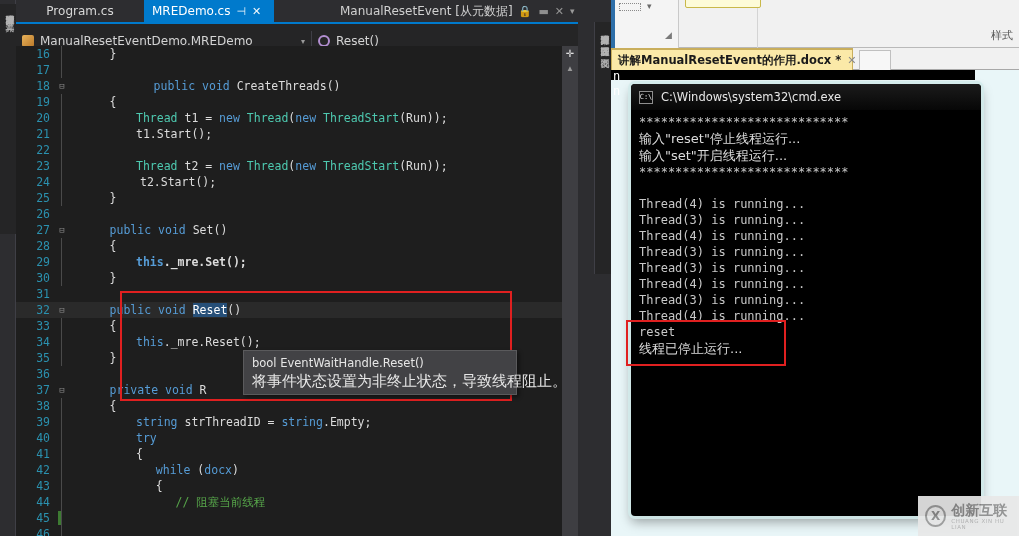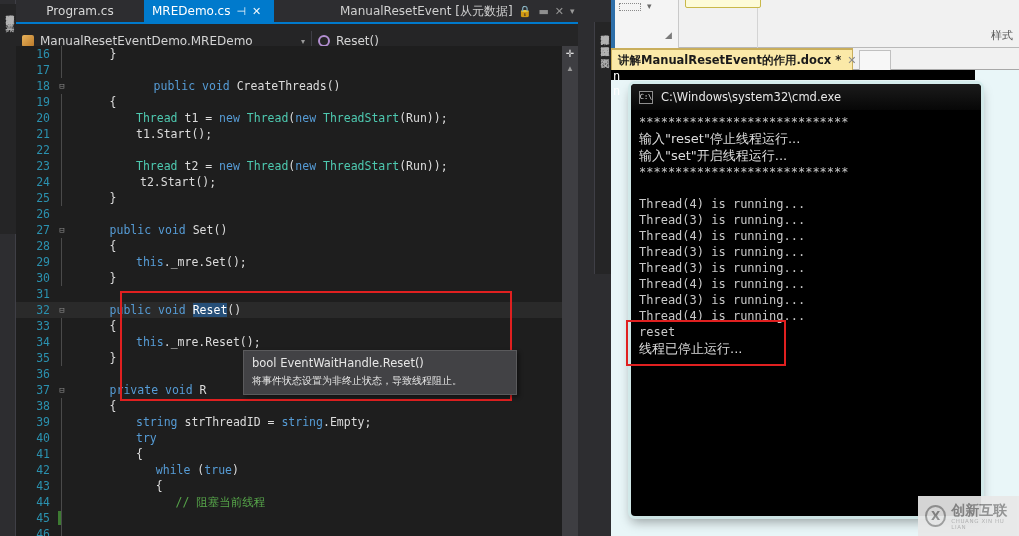--- a/index.html
+++ b/index.html
@@ -127,21 +127,21 @@
 
   
   .tooltip {
     position: absolute; left: 243px; top: 350px; width: 274px; height: 45px;
     background: #424245; border: 1px solid #5a5a5c;
     box-shadow: 2px 2px 4px rgba(0,0,0,.45);
     padding: 4px 8px;
     font-family: "DejaVu Sans", sans-serif;
   }
   .tooltip .l1 { font-size: 11.5px; color: #e6e6e6; line-height: 17px; white-space: nowrap;}
-  .tooltip .l2 { font-size: 10px; color: #e6e6e6; line-height: 18px; white-space: nowrap;}
+  .tooltip .l2 { font-size: 15px; color: #e6e6e6; line-height: 18px; white-space: nowrap;}
 
   
   .scrollcol {
     position: absolute; left: 562px; top: 46px; width: 16px; height: 490px;
     background: #3e3e42;
   }
   .split-btn {
     position: absolute; left: 563px; top: 46px; width: 14px; height: 14px;
     background: #3e3e42; color: #e0e0e0; font-size: 10px;
     display: flex; align-items: center; justify-content: center;
@@ -338,34 +338,34 @@
           <div class="codeline"><span class="ln">19</span><span class="rail"></span><span class="txt" style="left: 93.6px;"><span class="w">{</span></span></div>
           <div class="codeline"><span class="ln">20</span><span class="rail"></span><span class="txt" style="left: 120px;"><span class="t">Thread</span><span class="w"> t1 = </span><span class="k">new </span><span class="t">Thread</span><span class="w">(</span><span class="k">new </span><span class="t">ThreadStart</span><span class="w">(Run));</span></span></div>
           <div class="codeline"><span class="ln">21</span><span class="rail"></span><span class="txt" style="left: 120px;"><span class="w">t1.Start();</span></span></div>
           <div class="codeline"><span class="ln">22</span><span class="rail"></span><span class="txt" style="left: 54px;"></span></div>
           <div class="codeline"><span class="ln">23</span><span class="rail"></span><span class="txt" style="left: 120px;"><span class="t">Thread</span><span class="w"> t2 = </span><span class="k">new </span><span class="t">Thread</span><span class="w">(</span><span class="k">new </span><span class="t">ThreadStart</span><span class="w">(Run));</span></span></div>
           <div class="codeline"><span class="ln">24</span><span class="rail"></span><span class="txt" style="left: 124px;"><span class="w">t2.Start();</span></span></div>
           <div class="codeline"><span class="ln">25</span><span class="rail"></span><span class="txt" style="left: 93.6px;"><span class="w">}</span></span></div>
           <div class="codeline"><span class="ln">26</span><span class="txt" style="left: 54px;"></span></div>
           <div class="codeline"><span class="ln">27</span><span class="fold">⊟</span><span class="txt" style="left: 93.6px;"><span class="k">public </span><span class="k">void </span><span class="w">Set()</span></span></div>
           <div class="codeline"><span class="ln">28</span><span class="rail"></span><span class="txt" style="left: 93.6px;"><span class="w">{</span></span></div>
-          <div class="codeline"><span class="ln">29</span><span class="rail"></span><span class="txt" style="left: 120px;"><span class="k">this</span><span class="w">._mre.Set();</span></span></div>
+          <div class="codeline"><span class="ln">29</span><span class="rail"></span><span class="txt" style="left: 120px; font-weight: bold;"><span class="k">this</span><span class="w">._mre.Set();</span></span></div>
           <div class="codeline"><span class="ln">30</span><span class="rail"></span><span class="txt" style="left: 93.6px;"><span class="w">}</span></span></div>
           <div class="codeline"><span class="ln">31</span><span class="txt" style="left: 54px;"></span></div>
           <div class="codeline cur"><span class="ln">32</span><span class="fold">⊟</span><span class="txt" style="left: 93.6px;"><span class="k">public </span><span class="k">void </span><span class="sel">Reset</span><span class="w">()</span></span></div>
           <div class="codeline"><span class="ln">33</span><span class="rail"></span><span class="txt" style="left: 93.6px;"><span class="w">{</span></span></div>
           <div class="codeline"><span class="ln">34</span><span class="rail"></span><span class="txt" style="left: 120px;"><span class="k">this</span><span class="w">._mre.Reset();</span></span></div>
           <div class="codeline"><span class="ln">35</span><span class="rail"></span><span class="txt" style="left: 93.6px;"><span class="w">}</span></span></div>
           <div class="codeline"><span class="ln">36</span><span class="txt" style="left: 54px;"></span></div>
           <div class="codeline"><span class="ln">37</span><span class="fold">⊟</span><span class="txt" style="left: 93.6px;"><span class="k">private </span><span class="k">void </span><span class="w">R</span></span></div>
           <div class="codeline"><span class="ln">38</span><span class="rail"></span><span class="txt" style="left: 93.6px;"><span class="w">{</span></span></div>
           <div class="codeline"><span class="ln">39</span><span class="rail"></span><span class="txt" style="left: 120px;"><span class="k">string</span><span class="w"> strThreadID = </span><span class="k">string</span><span class="w">.Empty;</span></span></div>
           <div class="codeline"><span class="ln">40</span><span class="rail"></span><span class="txt" style="left: 120px;"><span class="k">try</span></span></div>
           <div class="codeline"><span class="ln">41</span><span class="rail"></span><span class="txt" style="left: 120px;"><span class="w">{</span></span></div>
-          <div class="codeline"><span class="ln">42</span><span class="rail"></span><span class="txt" style="left: 139.8px;"><span class="k">while </span><span class="w">(</span><span class="k">true</span><span class="w">)</span></span></div>
+          <div class="codeline"><span class="ln">42</span><span class="rail"></span><span class="txt" style="left: 139.8px;"><span class="k">while </span><span class="w">(</span><span class="k">docx</span><span class="w">)</span></span></div>
           <div class="codeline"><span class="ln">43</span><span class="rail"></span><span class="txt" style="left: 139.8px;"><span class="w">{</span></span></div>
           <div class="codeline"><span class="ln">44</span><span class="rail"></span><span class="txt" style="left: 159.6px;"><span class="c">// 阻塞当前线程</span></span></div>
           <div class="codeline"><span class="ln">45</span><span class="rail"></span><span class="caret"></span></div>
           <div class="codeline"><span class="ln">46</span><span class="rail"></span><span class="txt" style="left: 54px;"></span></div>
         </div>
     </div>
 
     <div class="redbox"></div>
 
     <div class="tooltip">

